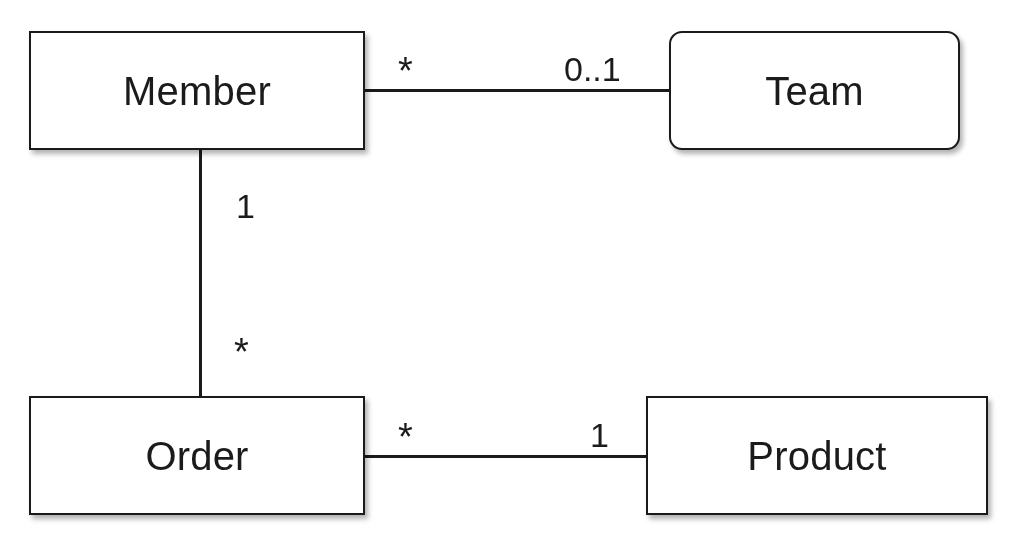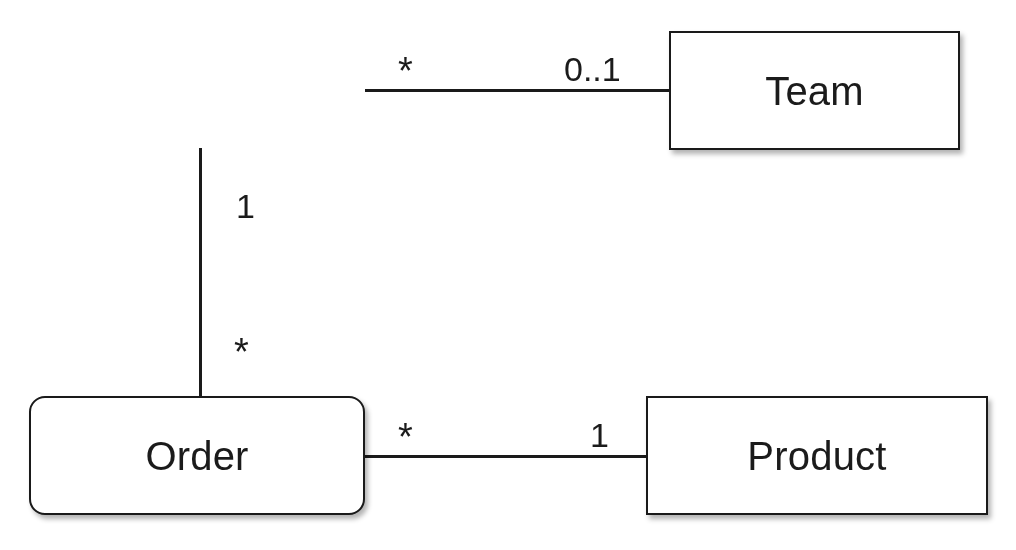--- a/index.html
+++ b/index.html
@@ -66,26 +66,29 @@
 <body>
 
 <div id="canvas">
 
   <div class="assoc-line horizontal" style="left:365px; top:89px; width:306px;"></div>
 
   <div class="assoc-line vertical" style="left:199px; top:148px; width:3px; height:249px;"></div>
 
   <div class="assoc-line horizontal" style="left:365px; top:455px; width:282px;"></div>
 
+  <div class="uml-class" style="left:29px; top:31px; width:336px; height:119px;">
+    <span class="class-name">Member</span>
+  </div>
 
-  <div class="uml-class" style="left:669px; top:31px; width:291px; height:119px;">
+  <div class="uml-class" style="left:669px; top:31px; width:291px; height:119px;border-radius:13px;">
     <span class="class-name">Team</span>
   </div>
 
-  <div class="uml-class" style="left:29px; top:396px; width:336px; height:119px;border-radius:16px;">
+  <div class="uml-class" style="left:29px; top:396px; width:336px; height:119px;">
     <span class="class-name">Order</span>
   </div>
 
   <div class="uml-class" style="left:646px; top:396px; width:342px; height:119px;">
     <span class="class-name">Product</span>
   </div>
 
   <span class="mult-label star" style="left:398px; top:52px;">*</span>
 
   <span class="mult-label" style="left:548px; top:52px;margin-left:16px;">0..1</span>

